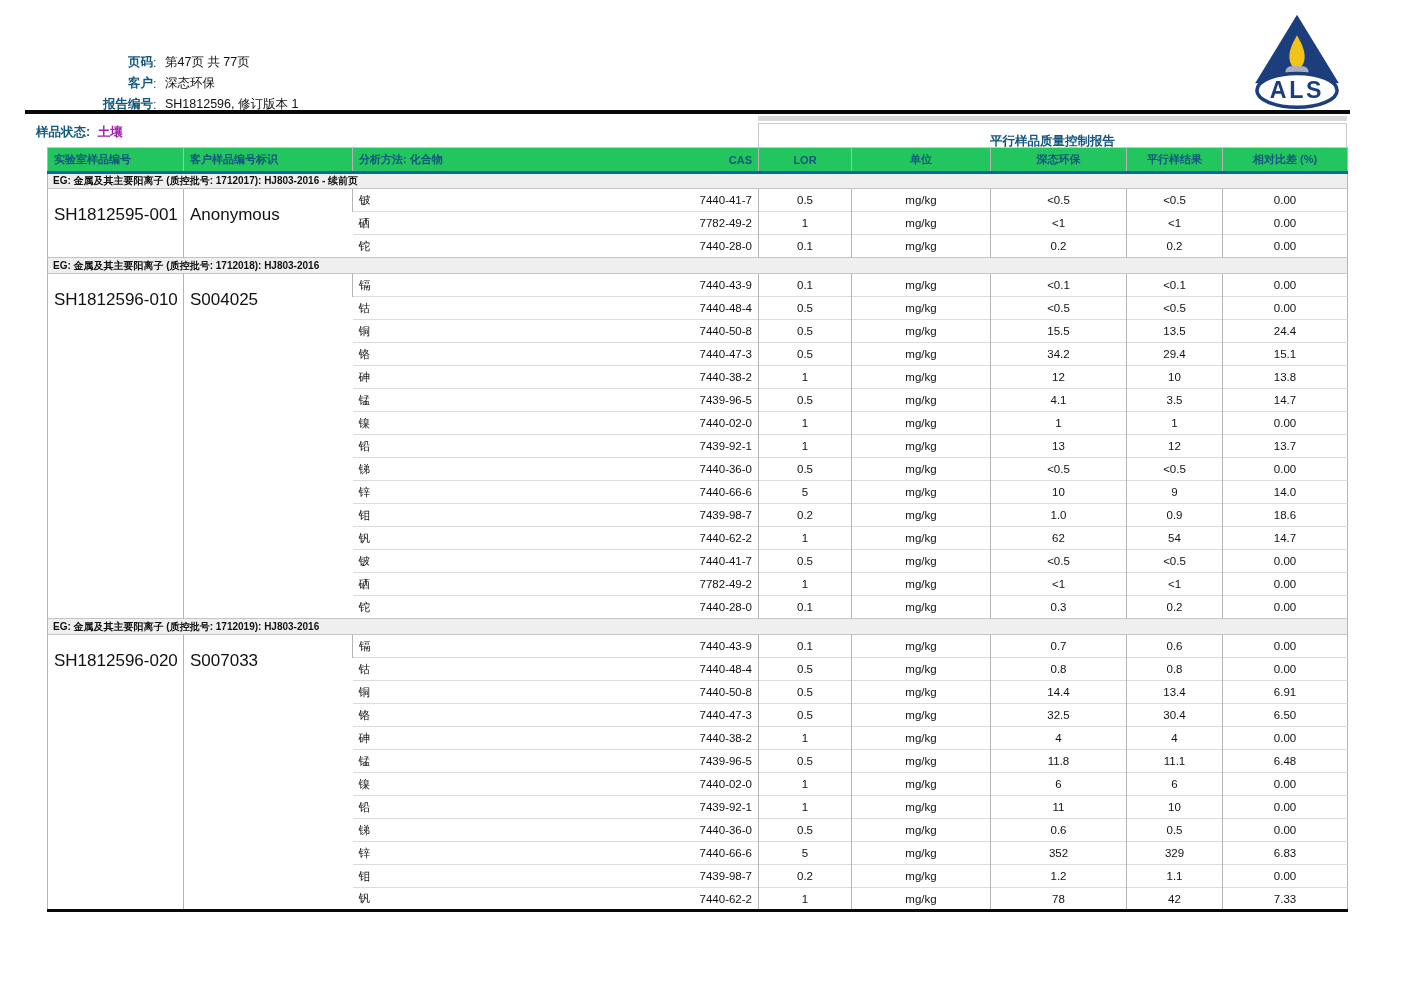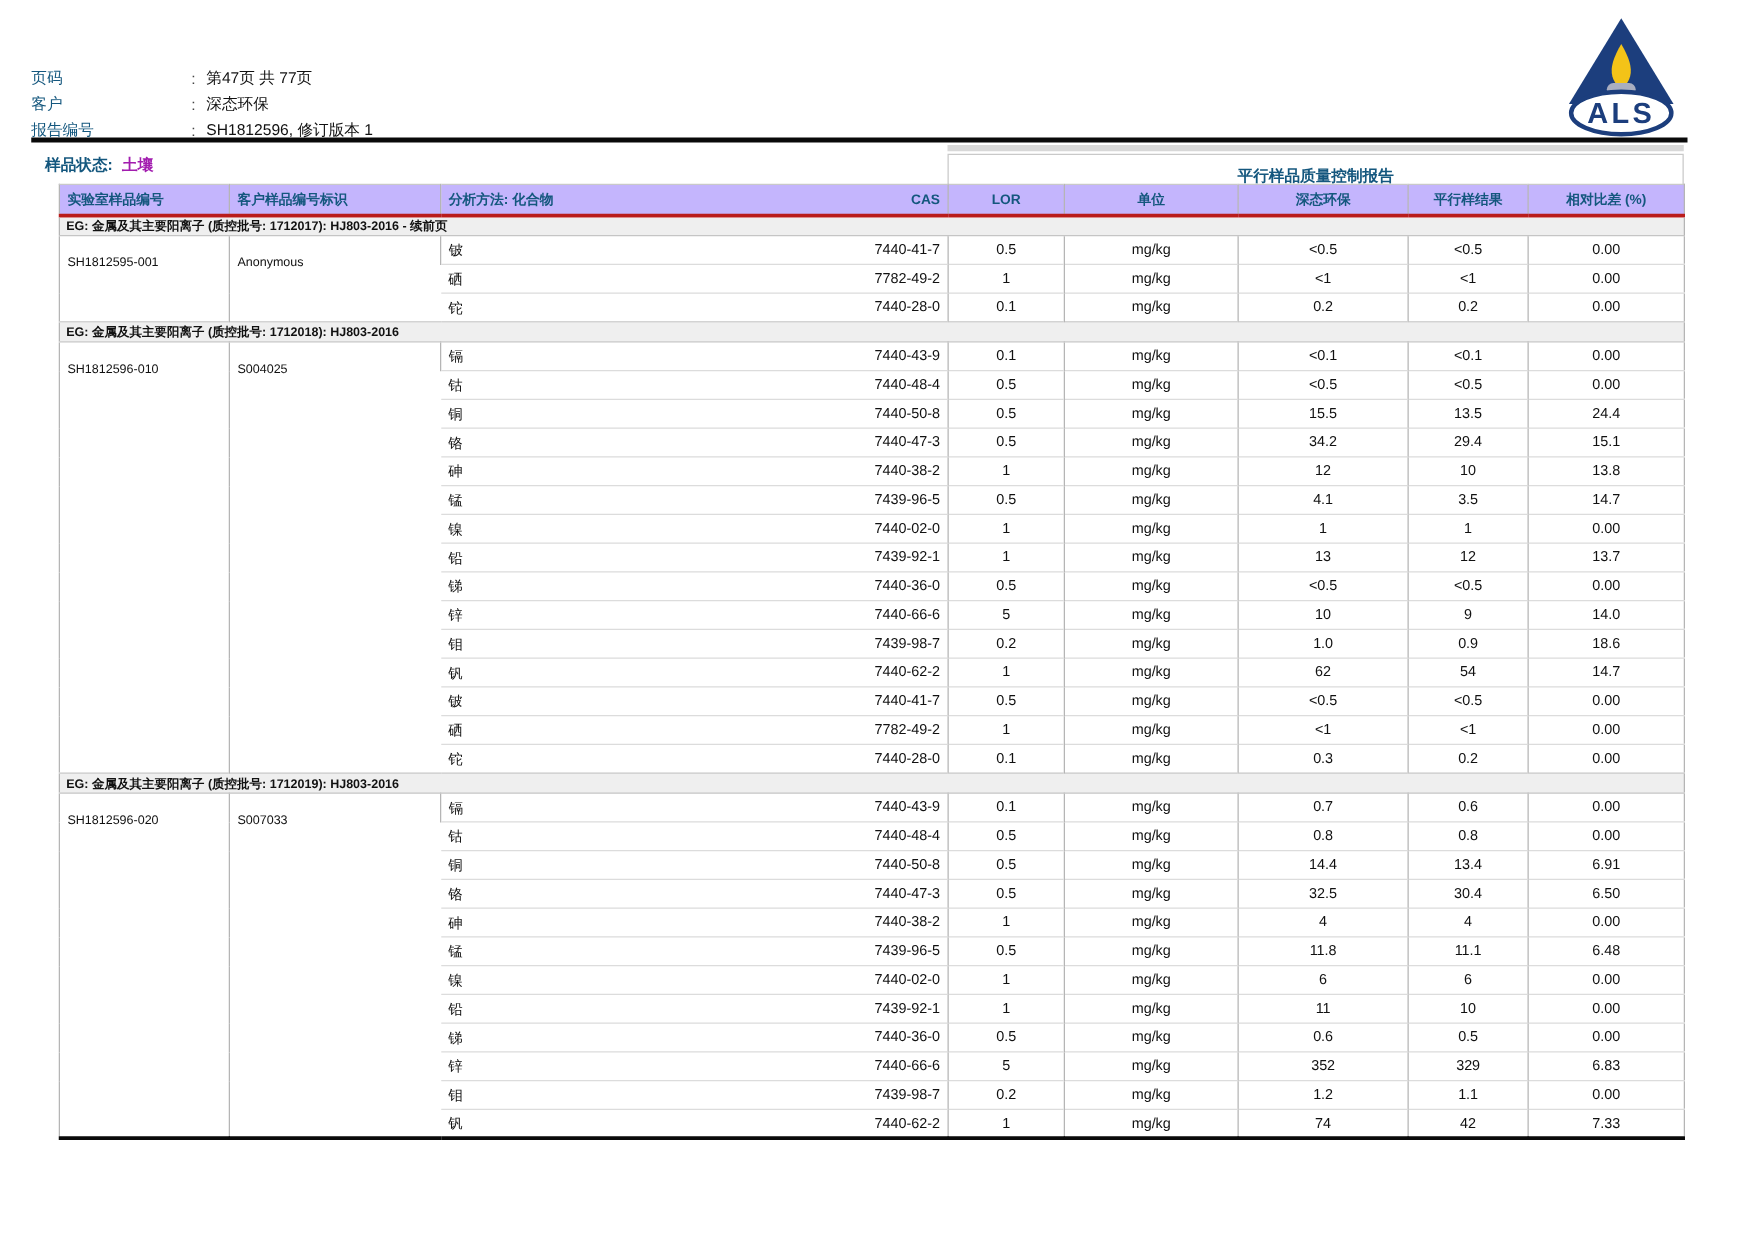--- a/index.html
+++ b/index.html
@@ -14,21 +14,21 @@
   *{margin:0;padding:0;box-sizing:border-box;}
   html,body{background:#fff;}
   body{
     width:1402px;height:992px;position:relative;
     font-family:"Liberation Sans","DejaVu Sans",sans-serif;
     color:#111;overflow:hidden;
   }
   
   .hdr-block{position:absolute;left:25px;top:52px;width:900px;}
   .hdr-row{display:flex;height:21px;align-items:center;font-size:12.5px;}
-  .hdr-label{width:128px;color:var(--accent);font-weight:normal;}
+  .hdr-label{width:128px;color:var(--accent);font-weight:bold;text-align:right;}
   .hdr-colon{width:12px;color:#444;}
   .hdr-value{color:#111;}
   .hdr-rule{position:absolute;left:25px;top:110px;width:1325px;height:4px;background:#0a0a0a;}
   
   .logo{position:absolute;left:1252px;top:12px;width:90px;height:98px;}
   
   .sample-status{position:absolute;left:36px;top:124px;font-size:12.5px;font-weight:bold;}
   .sample-status .lab{color:var(--accent);}
   .sample-status .val{color:#a21caf;margin-left:4px;}
   .qc-topbar{position:absolute;left:758px;top:116px;width:589px;height:5px;background:#d8d8d8;}
@@ -38,34 +38,34 @@
     color:var(--accent);font-weight:bold;font-size:12.5px;
   }
   
   .tbl-wrap{position:absolute;left:47px;top:147px;width:1300px;}
   table{border-collapse:collapse;table-layout:fixed;width:1300px;
         border:1px solid var(--grid-v);border-bottom:3px solid #0a0a0a;border-top:1px solid #c9c9c9;}
   col.c1{width:136px}col.c2{width:169px}col.c3{width:406px}col.c4{width:93px}
   col.c5{width:139px}col.c6{width:136px}col.c7{width:96px}col.c8{width:125px}
   thead th{
     height:25px;font-size:11px;font-weight:bold;color:var(--accent);
-    border-left:1px solid var(--grid-v);border-bottom:3px solid #b91c1c;
-    background:#c4b5fd;text-align:left;padding:0 6px;white-space:nowrap;
+    border-left:1px solid var(--grid-v);border-bottom:3px solid #0369a1;
+    background:#22c55e;text-align:left;padding:0 6px;white-space:nowrap;
   }
   thead th:first-child{border-left:none;}
   thead th.center{text-align:center;}
   thead .split{display:flex;justify-content:space-between;align-items:center;}
   td{height:23px;font-size:11.5px;border-left:1px solid var(--grid-v);
      padding:0 6px;white-space:nowrap;overflow:hidden;}
   td:first-child{border-left:none;}
   tr.section-row td{
     background:var(--section-bg);font-weight:bold;height:16px;font-size:10px;
     border-top:1px solid #c5c5c5;border-bottom:1px solid #c5c5c5;padding-left:5px;
   }
-  td.id-cell{vertical-align:top;padding-top:16px;font-size:10px;}
+  td.id-cell{vertical-align:top;padding-top:16px;font-size:17px;}
   td.compound-cell .split{display:flex;justify-content:space-between;align-items:center;}
   td.num-cell{text-align:center;}
   tr.result-row + tr.result-row td{border-top:1px solid var(--grid-h);}
 </style>
 </head>
 <body>
 
 <div class="hdr-block">
   <div class="hdr-row">
     <span class="hdr-label">页码</span>
@@ -526,19 +526,19 @@
         </tr>
         <tr class="result-row">
           <td class="compound-cell">
             <div class="split">
               <span class="compound-name">钒</span>
               <span class="cas-number">7440-62-2</span>
             </div>
           </td>
           <td class="num-cell">1</td>
           <td class="num-cell">mg/kg</td>
-          <td class="num-cell">74</td>
+          <td class="num-cell">78</td>
           <td class="num-cell">42</td>
           <td class="num-cell">7.33</td>
         </tr>
       </tbody>
   </table>
 </div>
 
 </body></html>

